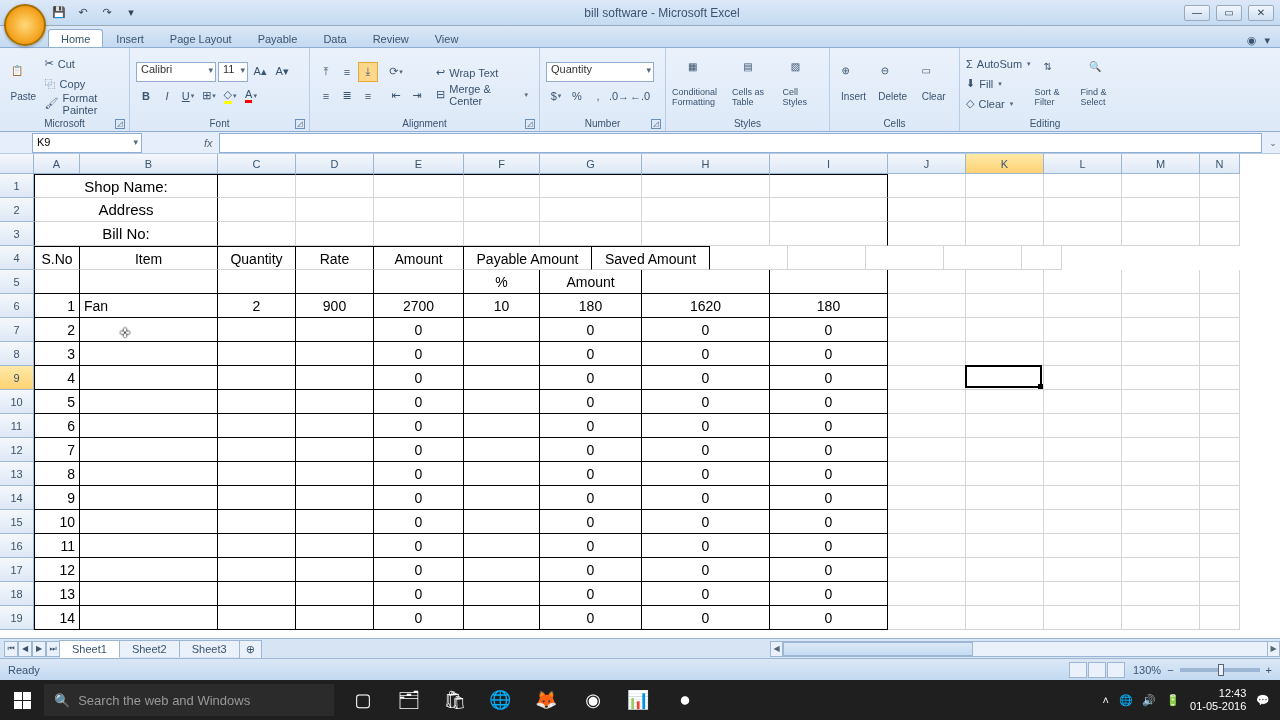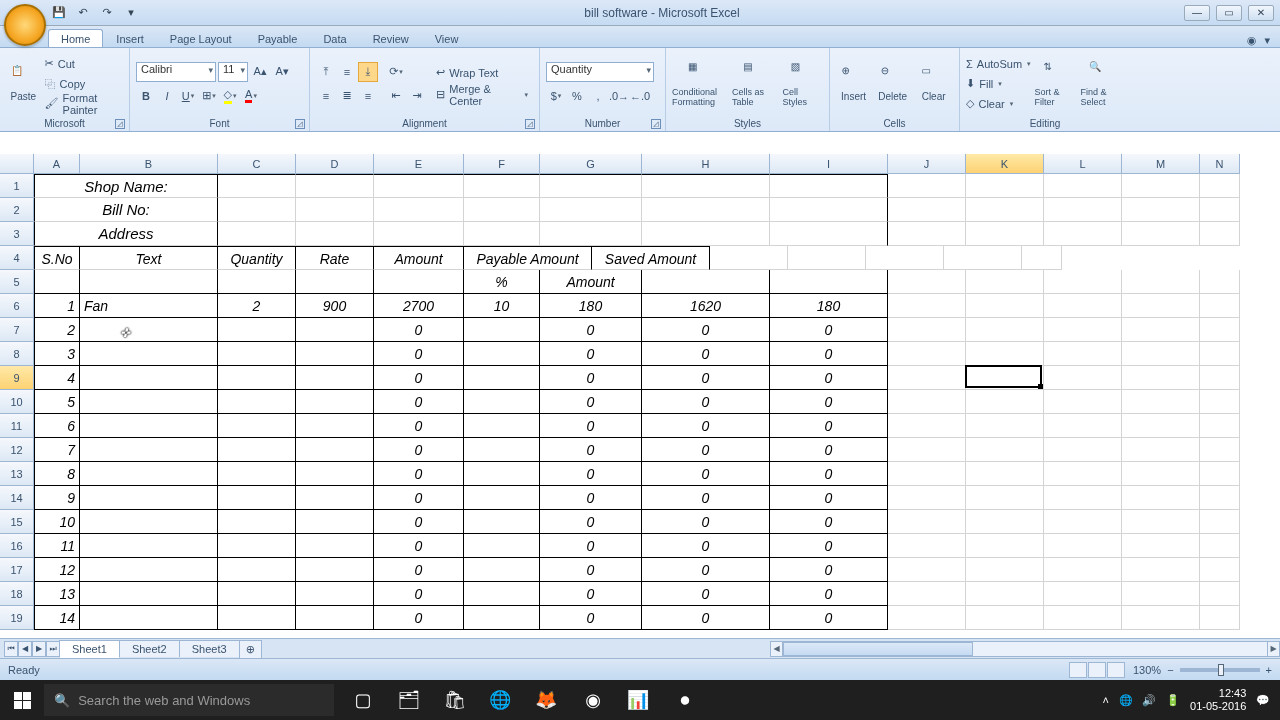--- a/index.html
+++ b/index.html
@@ -48,21 +48,21 @@
 
 
 .grid-wrap { position:absolute; top:154px; left:0; right:0; bottom:42px; overflow:hidden; }
 .corner { position:absolute; left:0; top:0; width:34px; height:20px; background:linear-gradient(#f5f8fc,#dde8f5); border-right:1px solid #9db6d3; border-bottom:1px solid #9db6d3; }
 .col-hdrs { position:absolute; left:34px; top:0; right:0; height:20px; display:flex; }
 .col-hdr { background:linear-gradient(#f5f8fc,#dde8f5); border-right:1px solid #9db6d3; border-bottom:1px solid #9db6d3; text-align:center; font-size:11px; color:#3a536f; line-height:20px; cursor:pointer; }
 .col-hdr.sel { background:linear-gradient(#ffe9a8,#fdd273); }
 .row-hdrs { position:absolute; left:0; top:20px; width:34px; bottom:0; }
 .row-hdr { height:24px; background:linear-gradient(#f5f8fc,#dde8f5); border-right:1px solid #9db6d3; border-bottom:1px solid #9db6d3; text-align:center; font-size:11px; color:#3a536f; line-height:24px; cursor:pointer; }
 .row-hdr.sel { background:linear-gradient(#ffe9a8,#fdd273); }
-.cells { position:absolute; left:34px; top:20px; right:0; bottom:0;font-style:italic; }
+.cells { position:absolute; left:34px; top:20px; right:0; bottom:0; }
 .row { display:flex; height:24px; }
 .cell { border-right:1px solid #d4d4d4; border-bottom:1px solid #d4d4d4; font-size:14px; padding:2px 4px; line-height:20px; overflow:hidden; white-space:nowrap; }
 .bord-r { border-right:1px solid #000; }
 .bord-l { border-left:1px solid #000; }
 .bord-t { border-top:1px solid #000; }
 .bord-b { border-bottom:1px solid #000; }
 .sel-cell { position:absolute; border:2px solid #000; pointer-events:none; }
 .sel-cell::after { content:""; position:absolute; right:-3px; bottom:-3px; width:5px; height:5px; background:#000; }
 
 
@@ -307,20 +307,26 @@
           </div>
       <div class="btn-lg" style="width:42px">
             <div class="ic">🔍</div>
             <span style="font-size:9px;line-height:10px">Find &amp; Select</span>
           </div>
     </div>
     <div class="rgroup-label"><span>Editing</span></div>
   </div>
 </div>
 
+<div class="fbar">
+  <div class="namebox">K9</div>
+  <div class="fx-lbl">fx</div>
+  <div class="formula-input"></div>
+  <div class="expand-fb">⌄</div>
+</div>
 
 <div class="grid-wrap">
   <div class="corner"></div>
   <div class="col-hdrs" id="colhdrs">
         <div class="col-hdr" style="width: 46px;">A</div>
         <div class="col-hdr" style="width: 138px;">B</div>
         <div class="col-hdr" style="width: 78px;">C</div>
         <div class="col-hdr" style="width: 78px;">D</div>
         <div class="col-hdr" style="width: 90px;">E</div>
         <div class="col-hdr" style="width: 76px;">F</div>
@@ -364,52 +370,52 @@
           <div class="cell bord-t " style="width: 102px;"></div>
           <div class="cell bord-t " style="width: 128px;"></div>
           <div class="cell bord-t bord-r" style="width: 118px;"></div>
           <div class="cell " style="width: 78px;"></div>
           <div class="cell " style="width: 78px;"></div>
           <div class="cell " style="width: 78px;"></div>
           <div class="cell " style="width: 78px;"></div>
           <div class="cell " style="width: 40px;"></div>
         </div>
         <div class="row">
-          <div class="cell bord-l bord-r" style="width: 184px; text-align: center; font-size: 15px;">Bill No:</div>
+          <div class="cell bord-l bord-r" style="width: 184px; text-align: center; font-size: 15px;">Address</div>
           <div class="cell " style="width: 78px;"></div>
           <div class="cell " style="width: 78px;"></div>
           <div class="cell " style="width: 90px;"></div>
           <div class="cell " style="width: 76px;"></div>
           <div class="cell " style="width: 102px;"></div>
           <div class="cell " style="width: 128px;"></div>
           <div class="cell bord-r" style="width: 118px;"></div>
           <div class="cell " style="width: 78px;"></div>
           <div class="cell " style="width: 78px;"></div>
           <div class="cell " style="width: 78px;"></div>
           <div class="cell " style="width: 78px;"></div>
           <div class="cell " style="width: 40px;"></div>
         </div>
         <div class="row">
-          <div class="cell bord-l bord-r" style="width: 184px; text-align: center; font-size: 15px;">Address</div>
+          <div class="cell bord-l bord-r" style="width: 184px; text-align: center; font-size: 15px;">Bill No:</div>
           <div class="cell " style="width: 78px;"></div>
           <div class="cell " style="width: 78px;"></div>
           <div class="cell " style="width: 90px;"></div>
           <div class="cell " style="width: 76px;"></div>
           <div class="cell " style="width: 102px;"></div>
           <div class="cell " style="width: 128px;"></div>
           <div class="cell bord-r" style="width: 118px;"></div>
           <div class="cell " style="width: 78px;"></div>
           <div class="cell " style="width: 78px;"></div>
           <div class="cell " style="width: 78px;"></div>
           <div class="cell " style="width: 78px;"></div>
           <div class="cell " style="width: 40px;"></div>
         </div>
         <div class="row">
           <div class="cell bord-l bord-r bord-t" style="width: 46px; text-align: center;">S.No</div>
-          <div class="cell bord-r bord-t" style="width: 138px; text-align: center;">Text</div>
+          <div class="cell bord-r bord-t" style="width: 138px; text-align: center;">Item</div>
           <div class="cell bord-r bord-t" style="width: 78px; text-align: center;">Quantity</div>
           <div class="cell bord-r bord-t" style="width: 78px; text-align: center;">Rate</div>
           <div class="cell bord-r bord-t" style="width: 90px; text-align: center;">Amount</div>
           <div class="cell bord-r bord-t" style="width: 128px; text-align: center;">Payable Amount</div>
           <div class="cell bord-r bord-t" style="width: 118px; text-align: center;">Saved Amount</div>
           <div class="cell " style="width: 78px;"></div>
           <div class="cell " style="width: 78px;"></div>
           <div class="cell " style="width: 78px;"></div>
           <div class="cell " style="width: 78px;"></div>
           <div class="cell " style="width: 40px;"></div>

